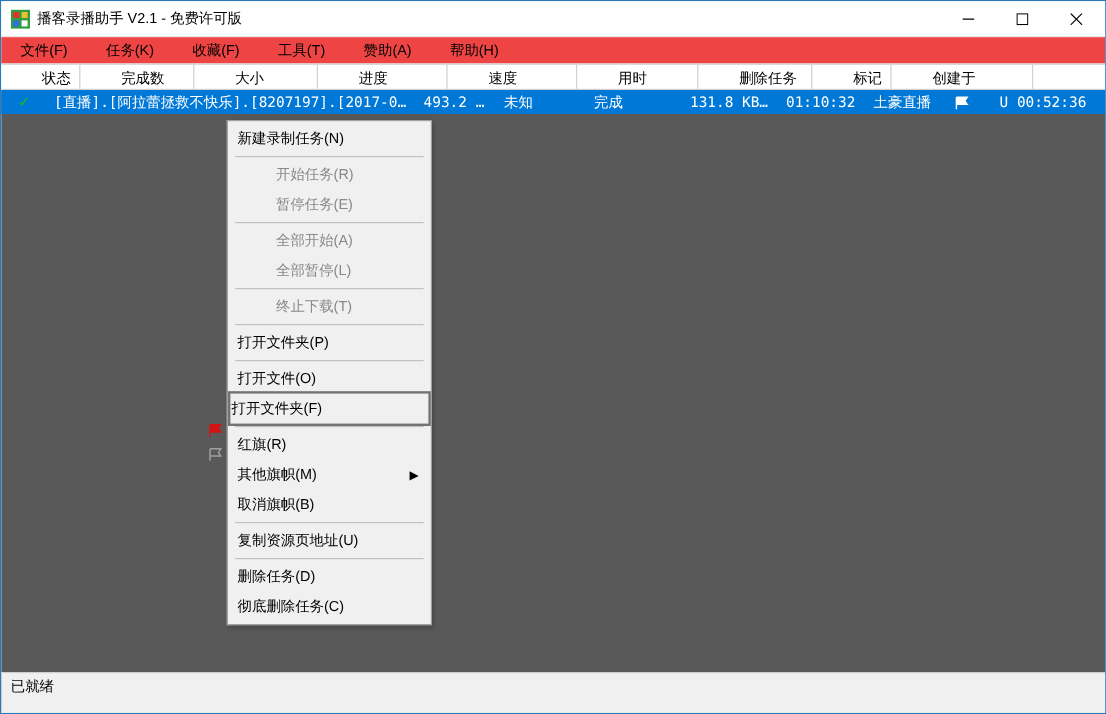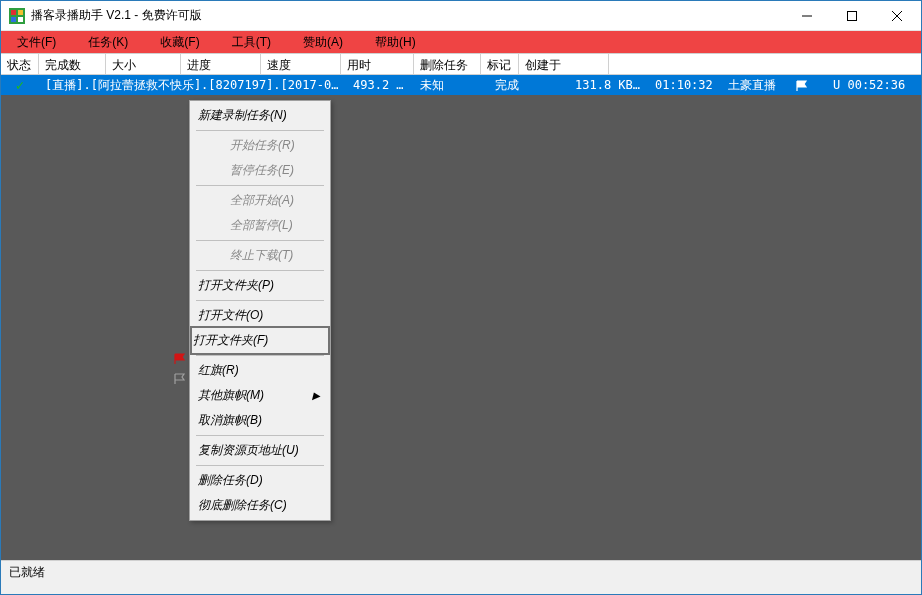--- a/index.html
+++ b/index.html
@@ -54,20 +54,21 @@
   background: #fff;
   border-top: 1px solid #d0d0d0;
   border-bottom: 1px solid #d0d0d0;
 }
 .col-h {
   border-right: 1px solid #d0d0d0;
   padding: 3px 6px;
   font-size: 12px;
   overflow: hidden;
   white-space: nowrap;
+  margin-left: 28px;
 }
 .data-rows {
   background: #595959;
   height: 518px;
   position: relative;
 }
 .data-row {
   display: flex;
   height: 20px;
   align-items: center;
@@ -91,27 +92,26 @@
   height: 34px;
   background: #f0f0f0;
   border-top: 1px solid #d0d0d0;
   padding: 3px 8px;
   font-size: 12px;
 }
 .context-menu {
   position: absolute;
   left: 188px;
   top: 99px;
-  width: 142px;
+  width: 171px;
   background: #f0f0f0;
   border: 1px solid #a0a0a0;
   box-shadow: 2px 2px 4px rgba(0,0,0,0.25);
   z-index: 100;
   padding: 2px;
-  font-style: italic;
 }
 .cm-item {
   padding: 4px 8px 4px 6px;
   font-size: 12px;
   cursor: pointer;
   display: flex;
   align-items: center;
   position: relative;
 }
 .cm-item.disabled {

